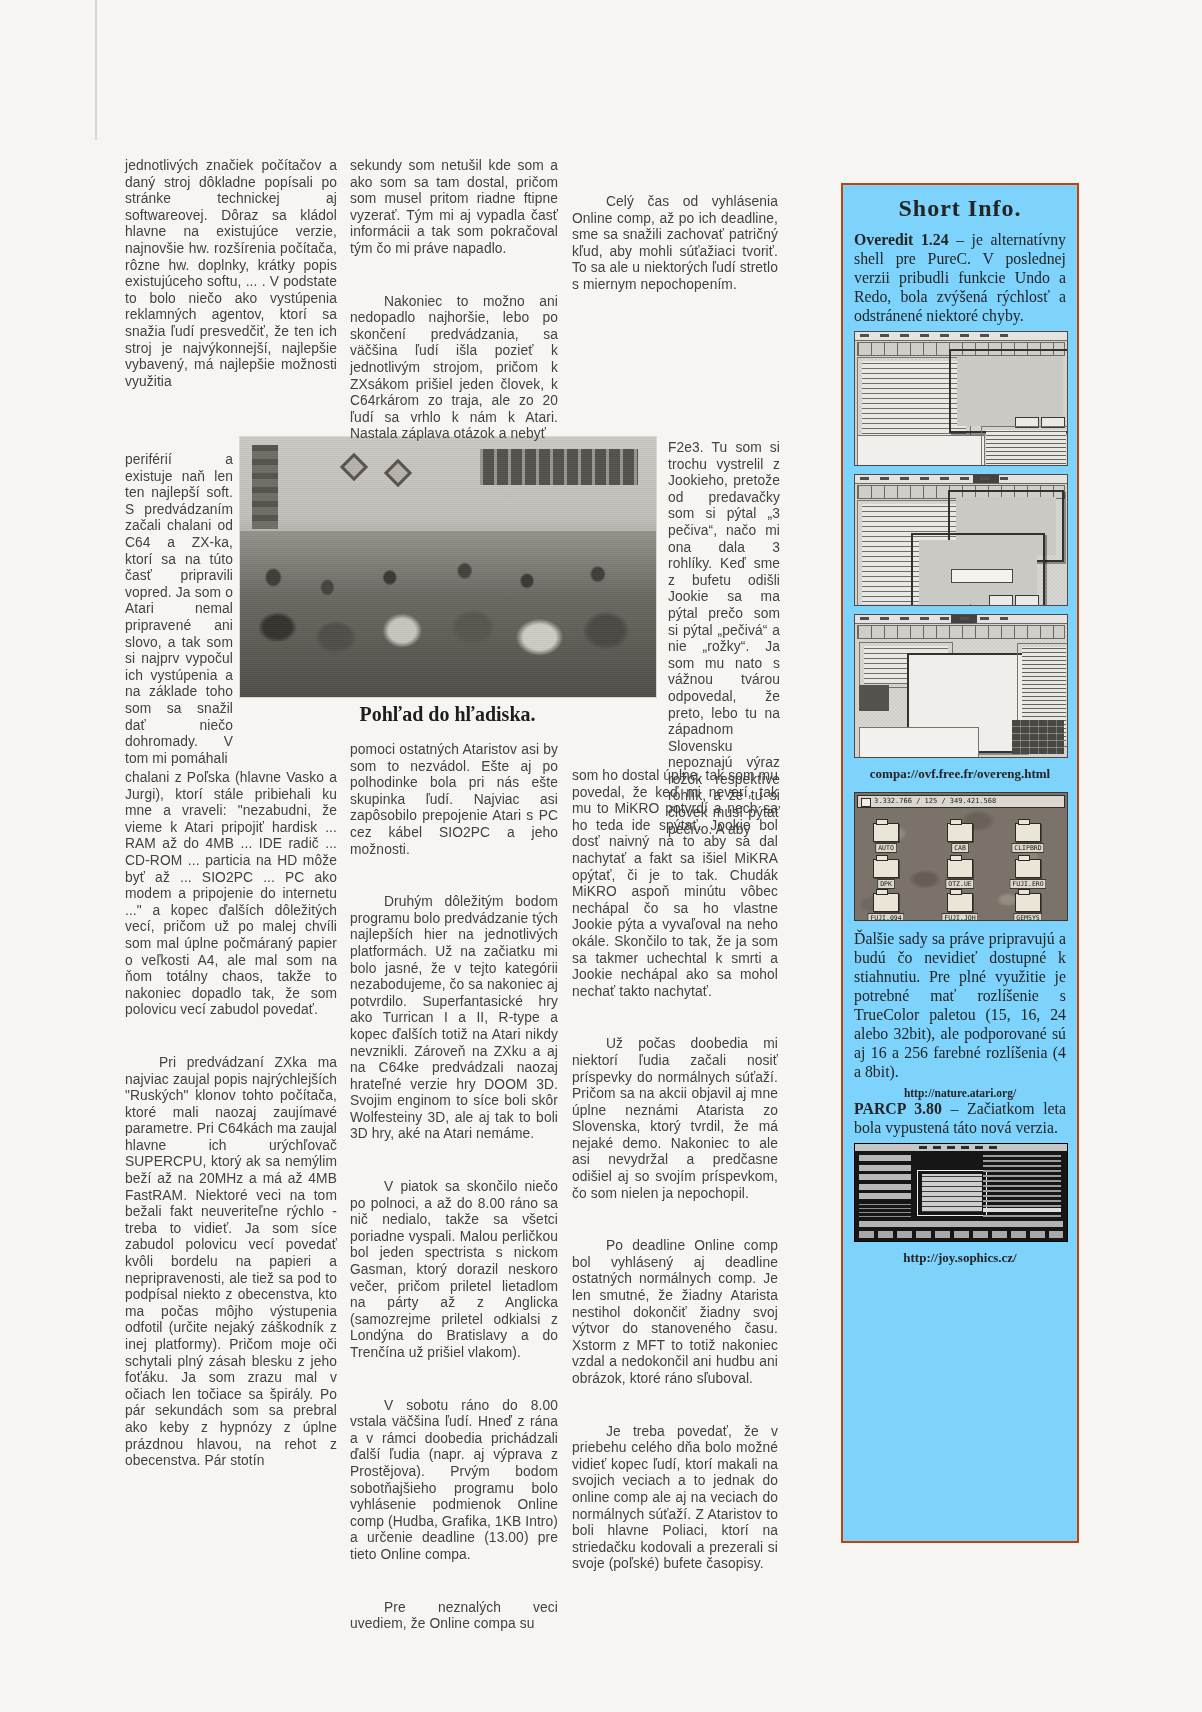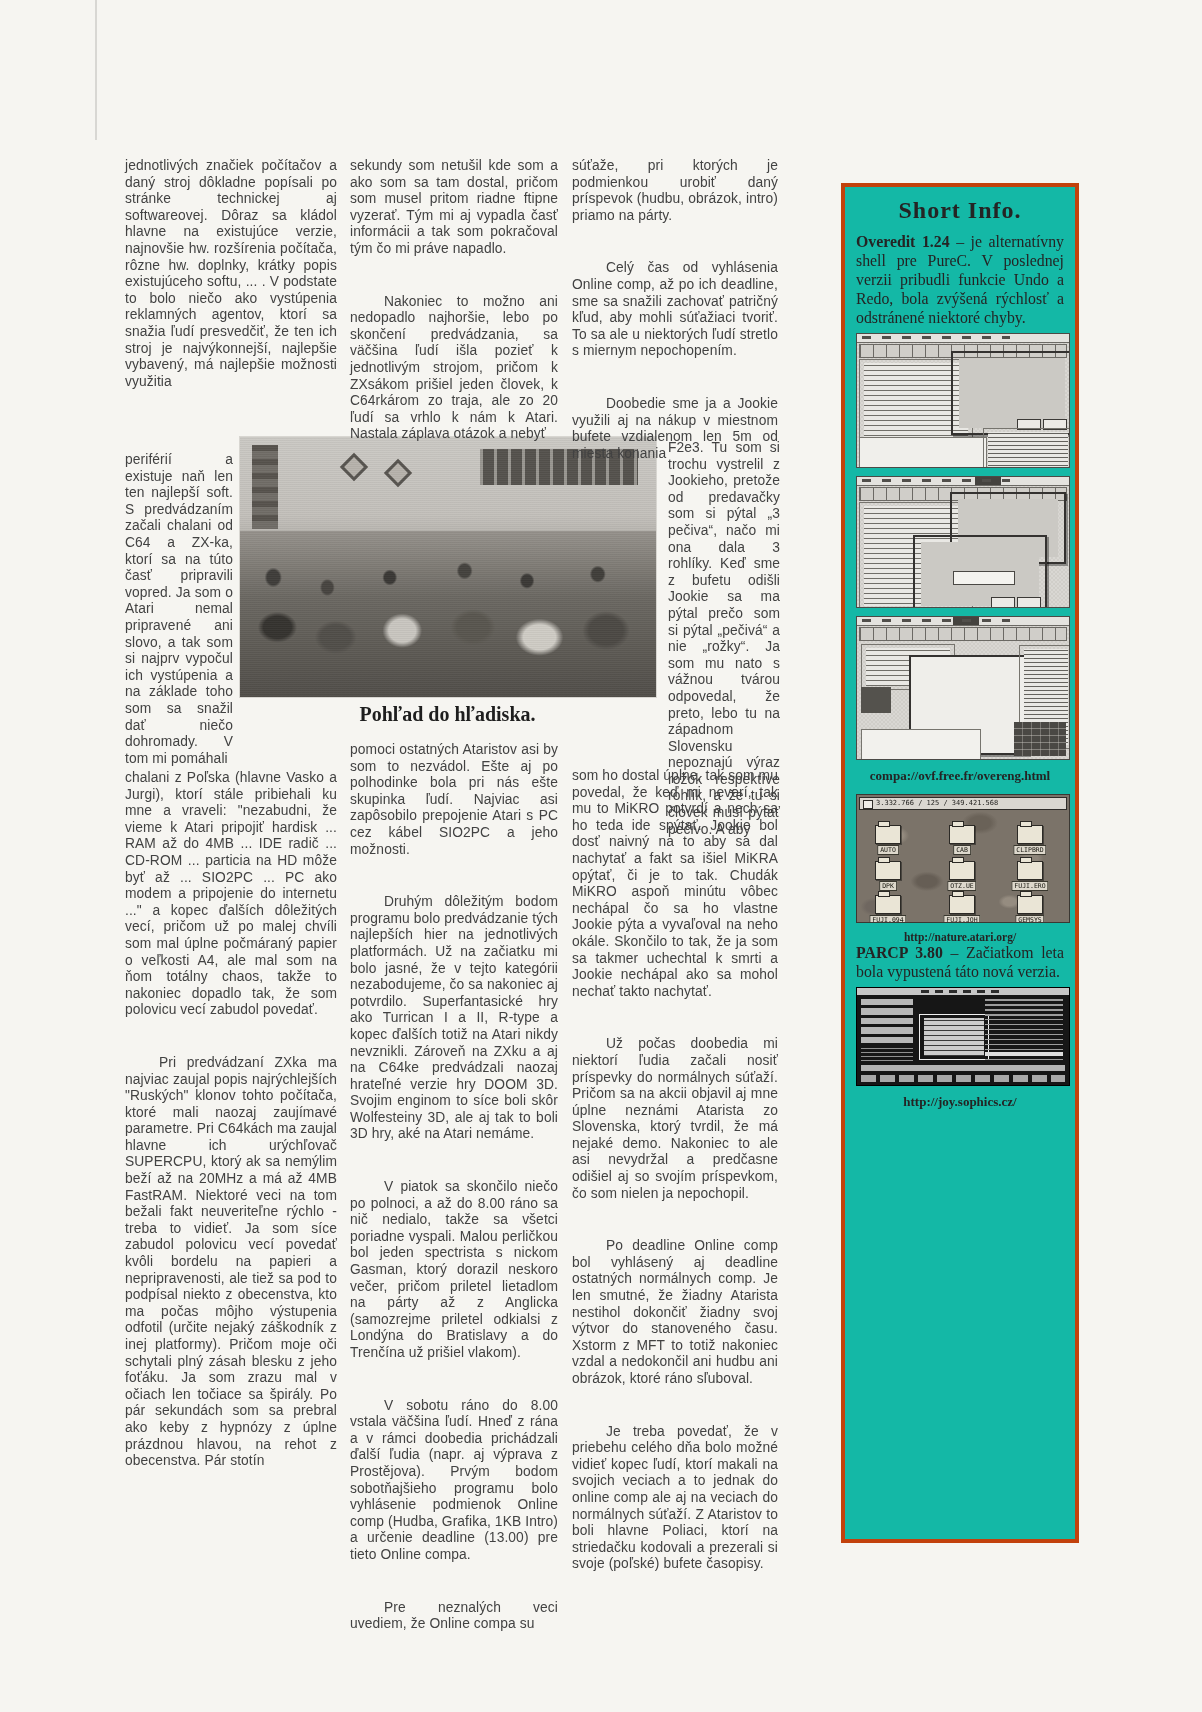--- a/index.html
+++ b/index.html
@@ -48,21 +48,21 @@
       radial-gradient(12px 13px at 69% 30%,#3b3936 0 45%,transparent 62%),
       radial-gradient(36px 28px at 72% 64%,#cfccc5 0 45%,transparent 66%),
       radial-gradient(13px 14px at 86% 26%,#403e3a 0 45%,transparent 62%),
       radial-gradient(34px 28px at 88% 60%,#4c4944 0 50%,transparent 70%),
       linear-gradient(180deg,#96928c 0,#6b6862 40%,#514e49 100%);}
   #caption{position:absolute;left:330px;top:703px;width:235px;text-align:center;
          font-family:"Liberation Serif",serif;font-weight:bold;font-size:20px;color:#1e1e1e;}
 
   
   #sidebar{position:absolute;left:841px;top:183px;width:238px;height:1360px;box-sizing:border-box;
-         border:4px solid #c2410c;background:#14b8a6;padding:8px 11px;overflow:hidden;
+         border:2px solid #c2410c;background:#7dd3fc;padding:8px 11px;overflow:hidden;
          font-family:"Liberation Serif",serif;color:#242424;}
   .sb-title{text-align:center;font-weight:bold;font-size:24px;letter-spacing:1px;margin:2px 0 8px;}
   .sb-p{font-size:15.8px;line-height:19px;text-align:justify;margin:0 0 6px;}
   .sb-url{text-align:center;font-weight:bold;font-size:13px;margin:3px 0 10px;}
   .sb-url.sm{font-size:11.5px;margin:2px 0 0;}
 
   
   .shot{position:relative;width:212px;border:1px solid #4b4a46;margin:3px 0 8px;overflow:hidden;
         background:#d5d3cf;
         background-image:repeating-conic-gradient(#d0cec9 0% 25%,#d9d7d3 25% 50%);background-size:4px 4px;}
@@ -166,23 +166,21 @@
   </div>
   <div class="col" id="col2b">
     <p>pomoci ostatných Ataristov asi by som to nezvádol. Ešte aj po polhodinke bola pri nás ešte skupinka ľudí. Najviac asi zapôsobilo prepojenie Atari s PC cez kábel SIO2PC a jeho možnosti.</p>
     <p class="ind">Druhým dôležitým bodom programu bolo predvádzanie tých najlepších hier na jednotlivých platformách. Už na začiatku mi bolo jasné, že v tejto kategórii nezabodujeme, čo sa nakoniec aj potvrdilo. Superfantasické hry ako Turrican I a II, R-type a kopec ďalších totiž na Atari nikdy nevznikli. Zároveň na ZXku a aj na C64ke predvádzali naozaj hrateľné verzie hry DOOM 3D. Svojim enginom to síce boli skôr Wolfesteiny 3D, ale aj tak to boli 3D hry, aké na Atari nemáme.</p>
     <p class="ind">V piatok sa skončilo niečo po polnoci, a až do 8.00 ráno sa nič nedialo, takže sa všetci poriadne vyspali. Malou perličkou bol jeden spectrista s nickom Gasman, ktorý dorazil neskoro večer, pričom priletel lietadlom na párty až z Anglicka (samozrejme priletel odkialsi z Londýna do Bratislavy a do Trenčína už prišiel vlakom).</p>
     <p class="ind">V sobotu ráno do 8.00 vstala väčšina ľudí. Hneď z rána a v rámci doobedia prichádzali ďalší ľudia (napr. aj výprava z Prostějova). Prvým bodom sobotňajšieho programu bolo vyhlásenie podmienok Online comp (Hudba, Grafika, 1KB Intro) a určenie deadline (13.00) pre tieto Online compa.</p>
     <p class="ind">Pre neznalých veci uvediem, že Online compa su</p>
   </div>
 
   <div class="col" id="col3a">
-    <p>súťaže, pri ktorých je podmienkou urobiť daný príspevok (hudbu, obrázok, intro) priamo na párty.</p>
     <p class="ind">Celý čas od vyhlásenia Online comp, až po ich deadline, sme sa snažili zachovať patričný kľud, aby mohli súťažiaci tvoriť. To sa ale u niektorých ľudí stretlo s miernym nepochopením.</p>
-    <p class="ind">Doobedie sme ja a Jookie využili aj na nákup v miestnom bufete vzdialenom len 5m od miesta konania</p>
   </div>
   <div class="col" id="col3b">
     <p>F2e3. Tu som si trochu vystrelil z Jookieho, pretože od predavačky som si pýtal „3 pečiva“, načo mi ona dala 3 rohlíky. Keď sme z bufetu odišli Jookie sa ma pýtal prečo som si pýtal „pečivá“ a nie „rožky“. Ja som mu nato s vážnou tvárou odpovedal, že preto, lebo tu na západnom Slovensku nepoznajú výraz rožok respektíve rohlík, a že tu si človek musí pýtať pečivo. A aby</p>
   </div>
   <div class="col" id="col3c">
     <p>som ho dostal úplne, tak som mu povedal, že keď mi neverí, tak mu to MiKRO potvrdí a nech sa ho teda ide spýtať. Jookie bol dosť naivný na to aby sa dal nachytať a fakt sa išiel MiKRA opýtať, či je to tak. Chudák MiKRO aspoň minútu vôbec nechápal čo sa ho vlastne Jookie pýta a vyvaľoval na neho okále. Skončilo to tak, že ja som sa takmer uchechtal k smrti a Jookie nechápal ako sa mohol nechať takto nachytať.</p>
     <p class="ind">Už počas doobedia mi niektorí ľudia začali nosiť príspevky do normálnych súťaží. Pričom sa na akcii objavil aj mne úplne neznámi Atarista zo Slovenska, ktorý tvrdil, že má nejaké demo. Nakoniec to ale asi nevydržal a predčasne odišiel aj so svojím príspevkom, čo som nielen ja nepochopil.</p>
     <p class="ind">Po deadline Online comp bol vyhlásený aj deadline ostatných normálnych comp. Je len smutné, že žiadny Atarista nestihol dokončiť žiadny svoj výtvor do stanoveného času. Xstorm z MFT to totiž nakoniec vzdal a nedokončil ani hudbu ani obrázok, ktoré ráno sľuboval.</p>
     <p class="ind">Je treba povedať, že v priebehu celého dňa bolo možné vidieť kopec ľudí, ktorí makali na svojich veciach a to jednak do online comp ale aj na veciach do normálnych súťaží. Z Ataristov to boli hlavne Poliaci, ktorí na striedačku kodovali a prezerali si svoje (poľské) bufete časopisy.</p>
   </div>
@@ -258,20 +256,21 @@
           <div class="flabel">FUJI.094</div>
         </div>
       <div class="ficon" style="left:92px;top:100px;">
           <div class="flabel">FUJI.JOH</div>
         </div>
       <div class="ficon" style="left:160px;top:100px;">
           <div class="flabel">GEMSYS</div>
         </div>
     </div>
 
+    <p class="sb-p">Ďalšie sady sa práve pripravujú a budú čo nevidieť dostupné k stiahnutiu. Pre plné využitie je potrebné mať rozlíšenie s TrueColor paletou (15, 16, 24 alebo 32bit), ale podporované sú aj 16 a 256 farebné rozlíšenia (4 a 8bit).</p>
     <div class="sb-url sm">http://nature.atari.org/</div>
 
     <p class="sb-p"><b>PARCP 3.80</b><span> – Začiatkom leta bola vypustená táto nová verzia.</span></p>
 
     <div class="shot" id="shot5">
       <div class="p-title"></div>
       <div class="p-menu"></div>
       <div class="p-left"></div>
       <div class="p-pop"></div>
       <div class="p-right"></div>

